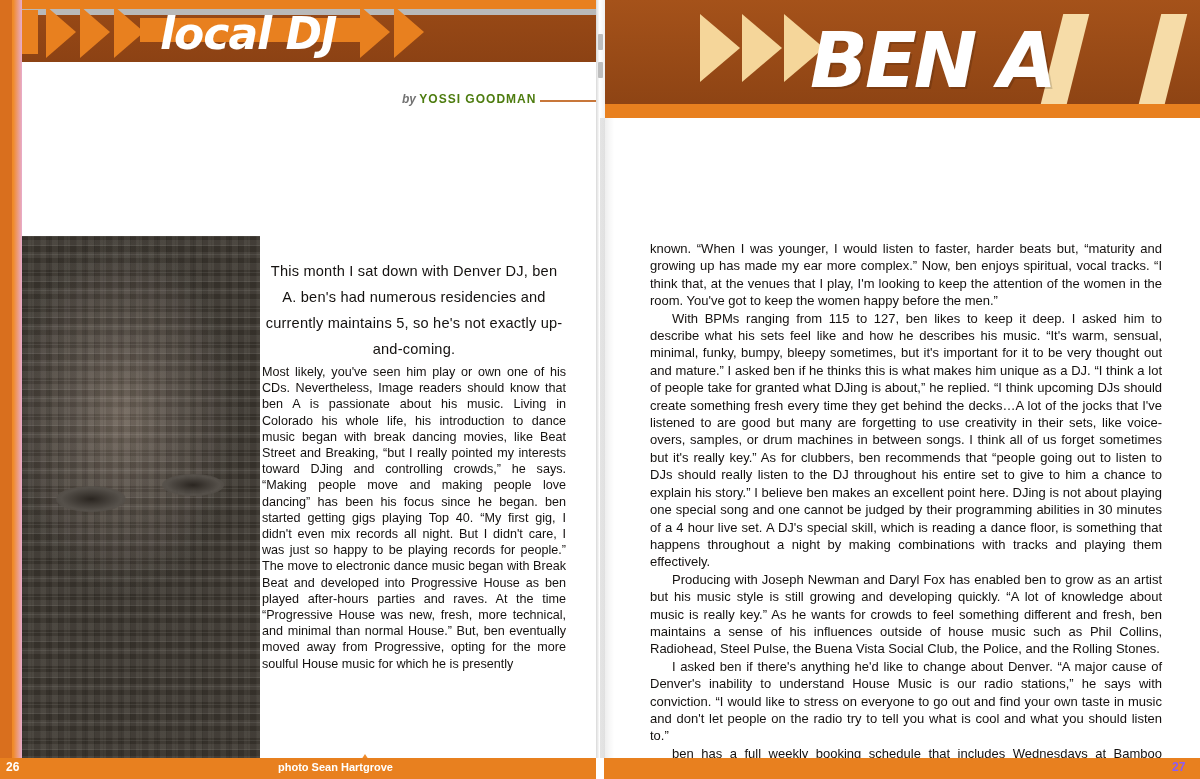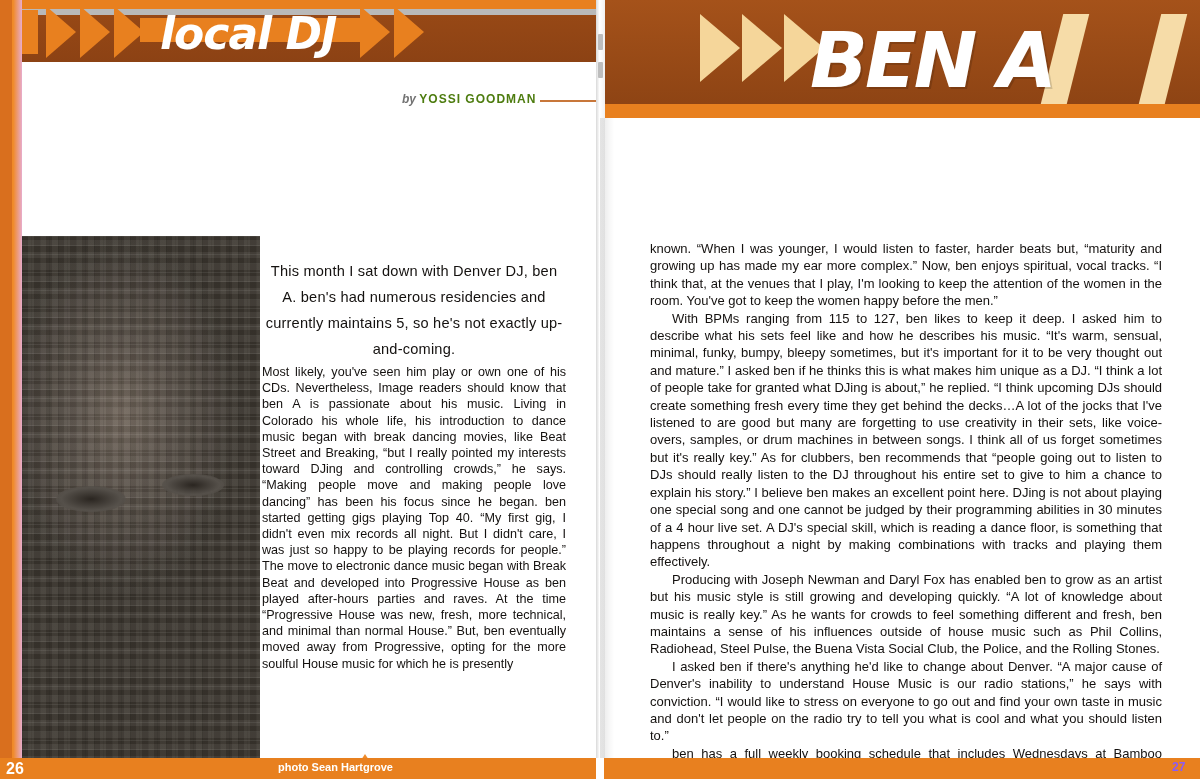--- a/index.html
+++ b/index.html
@@ -266,21 +266,21 @@
   
   .footer {
     position: absolute;
     left: 0; top: 758px;
     width: 1200px; height: 21px;
     background: #e8801f;
   }
   .footer-left-num {
     position: absolute;
     left: 6px; top: 760px;
-    font-size: 16px;
+    font-size: 12px;
     font-weight: bold;
     color: #ffffff;
   }
   .footer-right-num {
     position: absolute;
     left: 1172px; top: 760px;
     font-size: 12px;
     font-weight: bold;
     color: #8b5cf6;
   }

